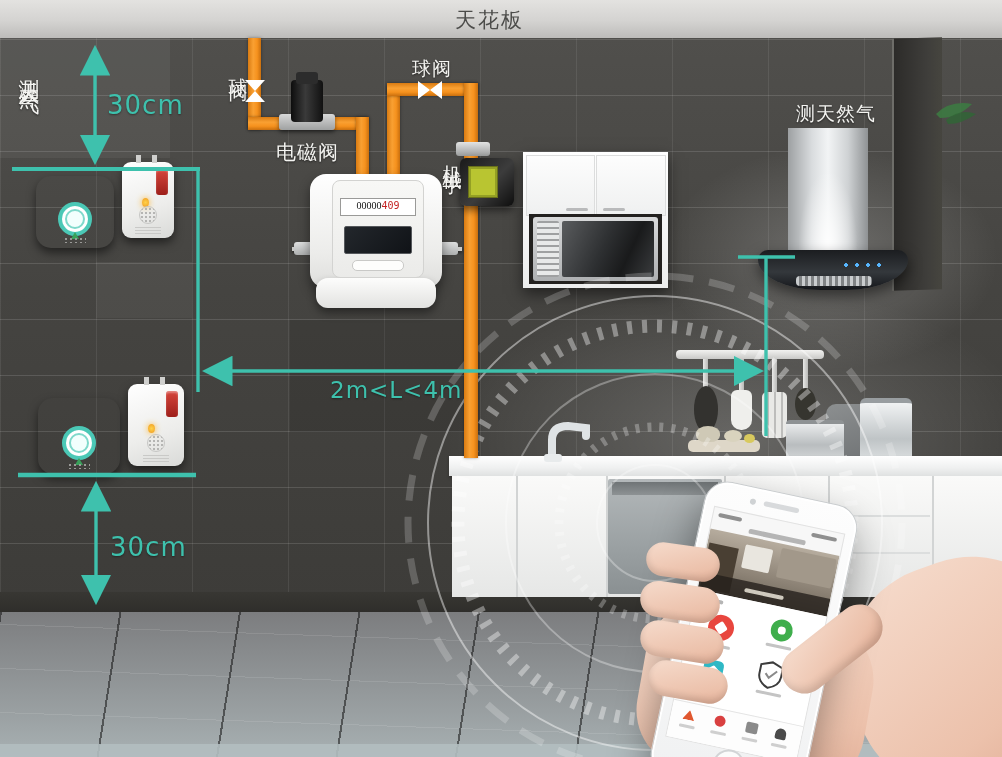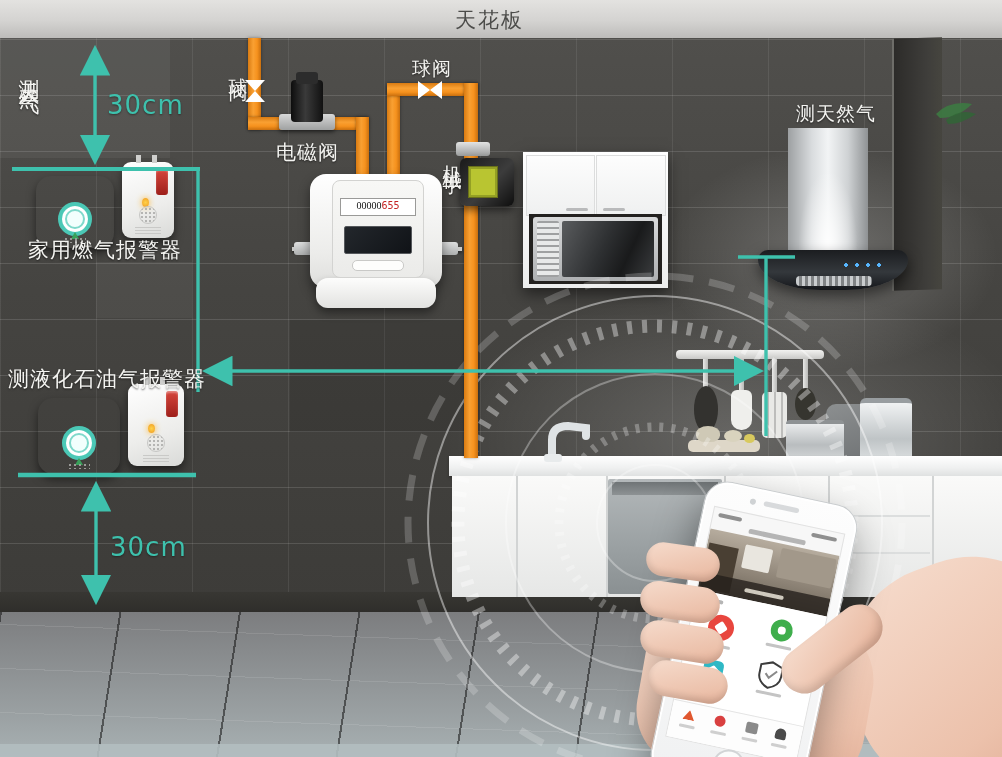--- a/index.html
+++ b/index.html
@@ -241,21 +241,21 @@
   <div class="abs" id="manip-clamp"></div>
   <div class="abs" id="manip-body"></div>
   <div class="abs" id="manip-screen"></div>
 
   <div class="abs" style="left:292px;top:247px;width:170px;height:4px;background:#c9c9c7;box-shadow:0 2px 3px rgba(0,0,0,.4);"></div>
   <div class="abs meter-wing" style="left:294px;top:242px;"></div>
   <div class="abs meter-wing" style="left:438px;top:242px;"></div>
   <div class="abs" id="meter-body"></div>
   <div class="abs" id="meter-skirt"></div>
   <div class="abs" id="meter-panel"></div>
-  <div class="abs" id="meter-counter"><span style="color:#111;font-family:Liberation Serif, serif;">00000</span><span style="color:#c42222;">655</span></div>
+  <div class="abs" id="meter-counter"><span style="color:#111;font-family:Liberation Serif, serif;">00000</span><span style="color:#c42222;">409</span></div>
   <div class="abs" id="meter-lcd"></div>
   <div class="abs" id="meter-btn"></div>
 
   <div class="abs alarm-sq" style="left:36px;top:176px;">
     <div class="ring"></div>
     <div class="logo"></div>
     <div class="dots"></div>
   </div>
   <div class="abs alarm-rect" style="left:122px;top:162px;">
     <div class="prong" style="left:14px;"></div>
@@ -298,22 +298,21 @@
     </g>
   </svg>
 
   <div class="abs lbl-dark" style="left:455px;top:6px;">天花板</div>
   <div class="abs lbl v-label" style="left:15px;top:62px;font-size:21px;">测天然气</div>
   <div class="abs lbl-teal" style="left:107px;top:90px;">30cm</div>
   <div class="abs lbl v-label" style="left:226px;top:62px;font-size:19px;">球阀</div>
   <div class="abs lbl" style="left:412px;top:56px;font-size:19px;">球阀</div>
   <div class="abs lbl" style="left:276px;top:139px;">电磁阀</div>
   <div class="abs lbl v-label" style="left:440px;top:150px;font-size:19px;">机械手</div>
-  <div class="abs lbl" style="left:28px;top:236px;font-size:21px;">家用燃气报警器</div>
-  <div class="abs lbl" style="left:8px;top:365px;font-size:21px;">测液化石油气报警器</div>
+  <div class="abs lbl-teal" style="left:330px;top:377px;font-size:23px;">2m&lt;L&lt;4m</div>
   <div class="abs lbl-teal" style="left:110px;top:532px;">30cm</div>
   <div class="abs lbl" style="left:796px;top:101px;font-size:19px;">测天然气</div>
 
   <div class="abs flesh" style="left:850px;top:560px;width:230px;height:230px;border-radius:45%;transform:rotate(-20deg);"></div>
   <div class="abs flesh" style="left:640px;top:610px;width:230px;height:170px;border-radius:60px;transform:rotate(10deg);"></div>
   <div class="abs" id="phone">
     <div id="ph-ear"></div>
     <div id="ph-cam"></div>
     <div id="ph-screen">
       <div class="abs bar" style="left:5px;top:5px;width:24px;height:4px;background:#8f8f8f;"></div>

